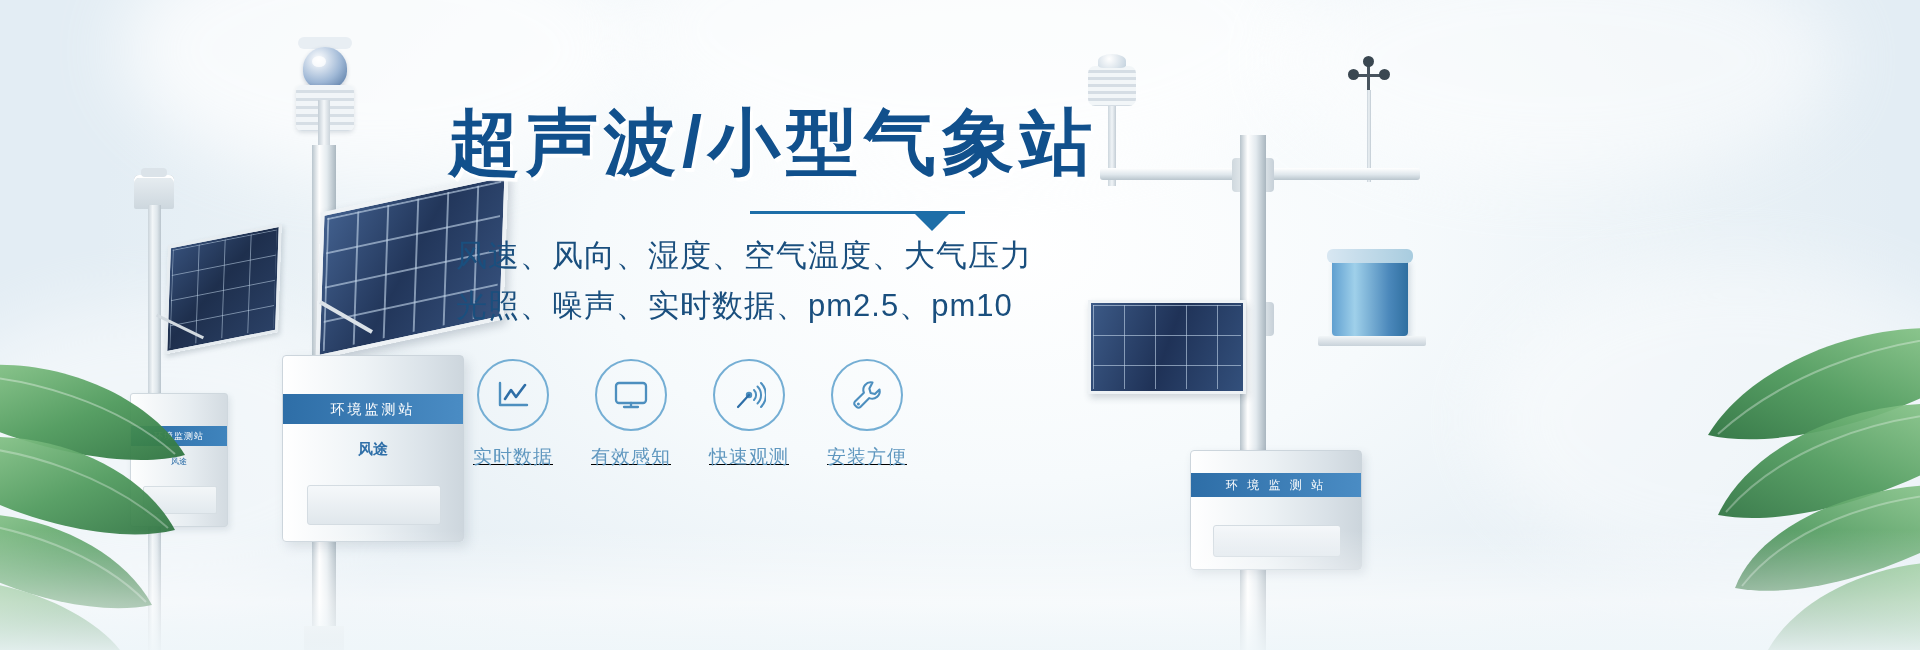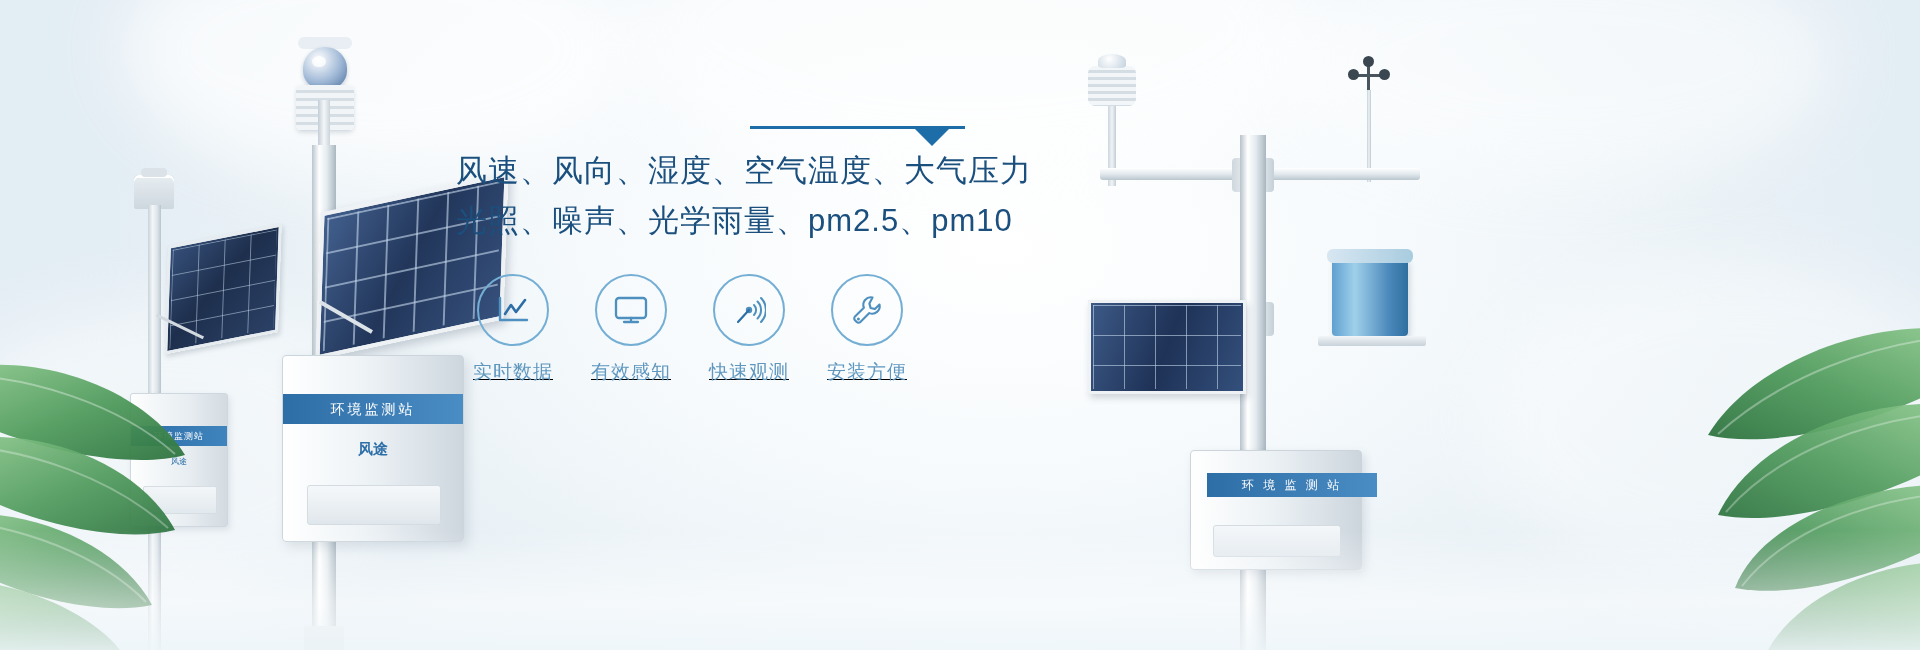--- a/index.html
+++ b/index.html
@@ -143,21 +143,21 @@
   .st-right .panel{position:absolute;left:8px;top:250px;width:152px;height:88px;
     background:linear-gradient(110deg,#3c5a87,#1f3257 50%,#33507c);
     border:3px solid #eef2f5;box-shadow:2px 4px 7px rgba(40,60,80,.2);}
   .st-right .panel .grid{position:absolute;inset:2px;
     background-image:linear-gradient(to right,rgba(195,214,234,.6) 1.5px,transparent 1.5px),
                      linear-gradient(to bottom,rgba(195,214,234,.6) 1.5px,transparent 1.5px);
     background-size:31px 30px;}
   .st-right .box{position:absolute;left:110px;top:400px;width:170px;height:118px;
     background:linear-gradient(to right,#ffffff,#edf2f5 45%,#d9e1e7 80%,#ccd5dc);
     border:1px solid #ccd5dc;border-radius:4px;box-shadow:3px 4px 10px rgba(60,80,100,.14);}
-  .st-right .box .band{position:absolute;left:16px;top:22px;width:100%;height:24px;
+  .st-right .box .band{position:absolute;left:0;top:22px;width:100%;height:24px;
     background:linear-gradient(to right,#2e6ea7,#4a8cc4);}
   .st-right .box .band span{color:#fff;font-size:12px;letter-spacing:3px;display:block;text-align:center;line-height:24px;}
   .st-right .box .vent{position:absolute;left:22px;bottom:12px;width:126px;height:30px;
     background:linear-gradient(to bottom,#f5f8fa,#e2e9ee);border:1px solid #d4dce2;border-radius:3px;}
 
   
   .leaf{position:absolute;}
 
   .leaf-l{left:-30px;top:330px;width:330px;height:320px;}
   .leaf-r{right:-20px;top:300px;width:340px;height:350px;}
@@ -271,28 +271,29 @@
       <path d="M362 185 C265 180 160 222 135 288 C200 300 290 272 362 232 Z" fill="url(#lg2)" opacity=".9"></path>
       <path d="M362 192 C272 198 188 228 142 286" stroke="#ffffff" stroke-opacity=".3" stroke-width="2" fill="none"></path>
       <path d="M362 262 C280 258 198 296 168 350 L362 350 Z" fill="url(#lg2)" opacity=".85"></path>
     </svg>
   </div>
 
   <div class="ground"></div>
 
   <div class="center">
 
+    <h1 class="title">超声波/小型气象站</h1>
 
     <div class="divider">
       <div class="line"></div>
       <div class="tri"></div>
     </div>
 
     <p class="sub">风速、风向、湿度、空气温度、大气压力</p>
-    <p class="sub">光照、噪声、光学雨量、pm2.5、pm10</p>
+    <p class="sub">光照、噪声、实时数据、pm2.5、pm10</p>
 
     <div class="features">
 
       <div class="feature">
         <div class="fcircle">
           <svg width="34" height="30" viewBox="0 0 34 30">
             <path d="M4 3 V25 H31" stroke="#4d8fbf" stroke-width="2.4" fill="none" stroke-linecap="round" stroke-linejoin="round"></path>
             <path d="M9 19 L15 10 L20 17 L29 5" stroke="#2e6ea7" stroke-width="2.6" fill="none" stroke-linecap="round" stroke-linejoin="round"></path>
           </svg>
         </div>

